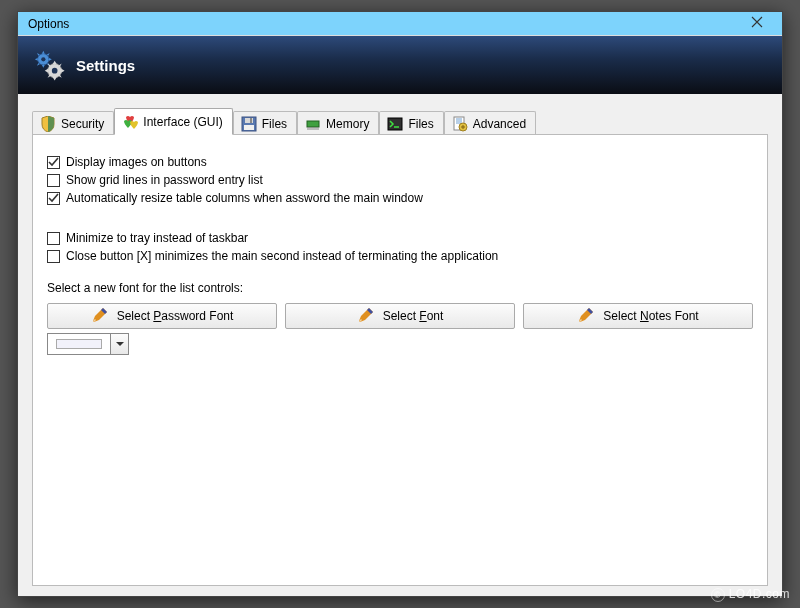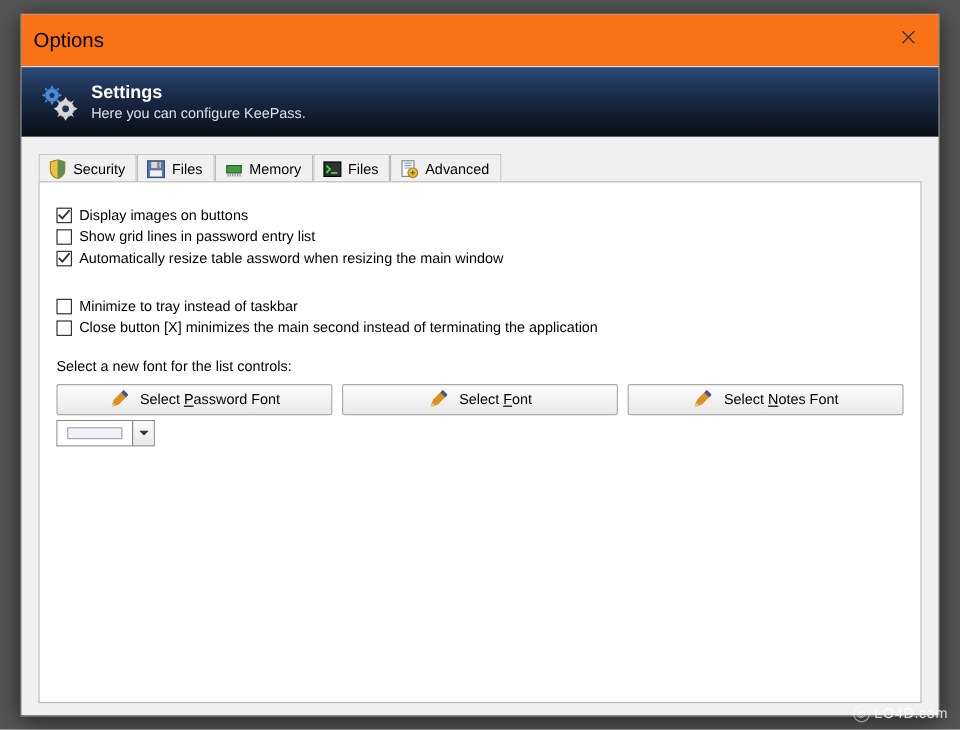--- a/index.html
+++ b/index.html
@@ -19,28 +19,28 @@
   top: 11px;
   width: 766px;
   height: 586px;
   background: #fff;
   border: 1px solid #444;
   box-shadow: 0 4px 18px rgba(0,0,0,0.6);
   display: flex;
   flex-direction: column;
 }
 .titlebar {
-  height: 44px;
+  height: 24px;
   display: flex;
   align-items: center;
   padding: 0 3px 0 10px;
   color: #000;
-  font-size: 17px;
+  font-size: 12px;
   border-bottom: 1px solid #ddd;
-  background: #f97316;
+  background: #7dd3fc;
 }
 .titlebar .title { flex: 1; }
 .titlebar .close {
   width: 44px;
   height: 26px;
   text-align: center;
   line-height: 24px;
   font-size: 15px;
   cursor: pointer;
   font-weight: 300;
@@ -252,33 +252,40 @@
         <circle cx="16" cy="16" r="8" fill="#4a8ed6" stroke="#2a5a9a" stroke-width="1"></circle>
         <path d="M16 4 L18 8 L14 8 Z M16 28 L18 24 L14 24 Z M4 16 L8 18 L8 14 Z M28 16 L24 18 L24 14 Z M7 7 L11 9 L9 11 Z M25 7 L23 11 L21 9 Z M7 25 L9 21 L11 23 Z M25 25 L21 23 L23 21 Z" fill="#4a8ed6"></path>
         <circle cx="16" cy="16" r="3" fill="#1e3458"></circle>
         <circle cx="32" cy="32" r="10" fill="#d8d8d8" stroke="#888" stroke-width="1"></circle>
         <path d="M32 18 L35 23 L29 23 Z M32 46 L35 41 L29 41 Z M18 32 L23 35 L23 29 Z M46 32 L41 35 L41 29 Z M22 22 L27 25 L25 27 Z M42 22 L39 27 L37 25 Z M22 42 L25 37 L27 39 Z M42 42 L37 39 L39 37 Z" fill="#d8d8d8"></path>
         <circle cx="32" cy="32" r="4" fill="#1e3458"></circle>
       </g>
     </svg>
     <div>
       <h1>Settings</h1>
-      <div class="subtitle">Here you can configure KeePass.</div>
     </div>
   </div>
 
   <div class="body-area">
 
     <div class="tabs-row">
       <div class="tab">
         <svg class="ico" viewBox="0 0 16 16">
             <path d="M2 2 L8 0 L14 2 L14 8 Q14 14 8 16 Q2 14 2 8 Z" fill="#f0c040" stroke="#a0802a"></path>
             <path d="M8 0 L14 2 L14 8 Q14 14 8 16 Z" fill="#609050"></path>
           </svg>
         <span>Security</span>
+      </div>
+      <div class="tab active">
+        <svg class="ico" viewBox="0 0 16 16">
+          <path d="M4 3 Q6 1 8 3 Q10 1 12 3 Q12 6 8 10 Q4 6 4 3 Z" fill="#e04040"></path>
+          <path d="M2 7 Q4 5 6 7 Q8 5 10 7 Q10 10 6 14 Q2 10 2 7 Z" fill="#40b040"></path>
+          <path d="M8 8 Q10 6 12 8 Q14 6 16 8 Q16 11 12 15 Q8 11 8 8 Z" fill="#e0c020" opacity="0.95"></path>
+        </svg>
+        <span>Interface (GUI)</span>
       </div>
       <div class="tab">
         <svg class="ico" viewBox="0 0 16 16">
             <rect x="1" y="1" width="14" height="14" fill="#5878b0" stroke="#3a5080"></rect>
             <rect x="3" y="9" width="10" height="5" fill="#f0f0f0"></rect>
             <rect x="4" y="2" width="8" height="5" fill="#d8d8d8"></rect>
             <rect x="9" y="2" width="2" height="5" fill="#888"></rect>
           </svg>
         <span>Files</span>
       </div>
@@ -321,21 +328,21 @@
       <div class="check-row">
         <span class="check"></span>
         <span>Show grid lines in password entry list</span>
       </div>
       <div class="check-row">
         <span class="check checked">
             <svg viewBox="0 0 11 11">
               <path d="M1 5 L4 8 L10 1" stroke="#333" stroke-width="1.6" fill="none"></path>
             </svg>
           </span>
-        <span>Automatically resize table assword when resizing the main window</span>
+        <span>Automatically resize table columns when assword the main window</span>
       </div>
 
       <div class="spacer"></div>
 
       <div class="check-row">
         <span class="check"></span>
         <span>Minimize to tray instead of taskbar</span>
       </div>
       <div class="check-row">
         <span class="check"></span>

